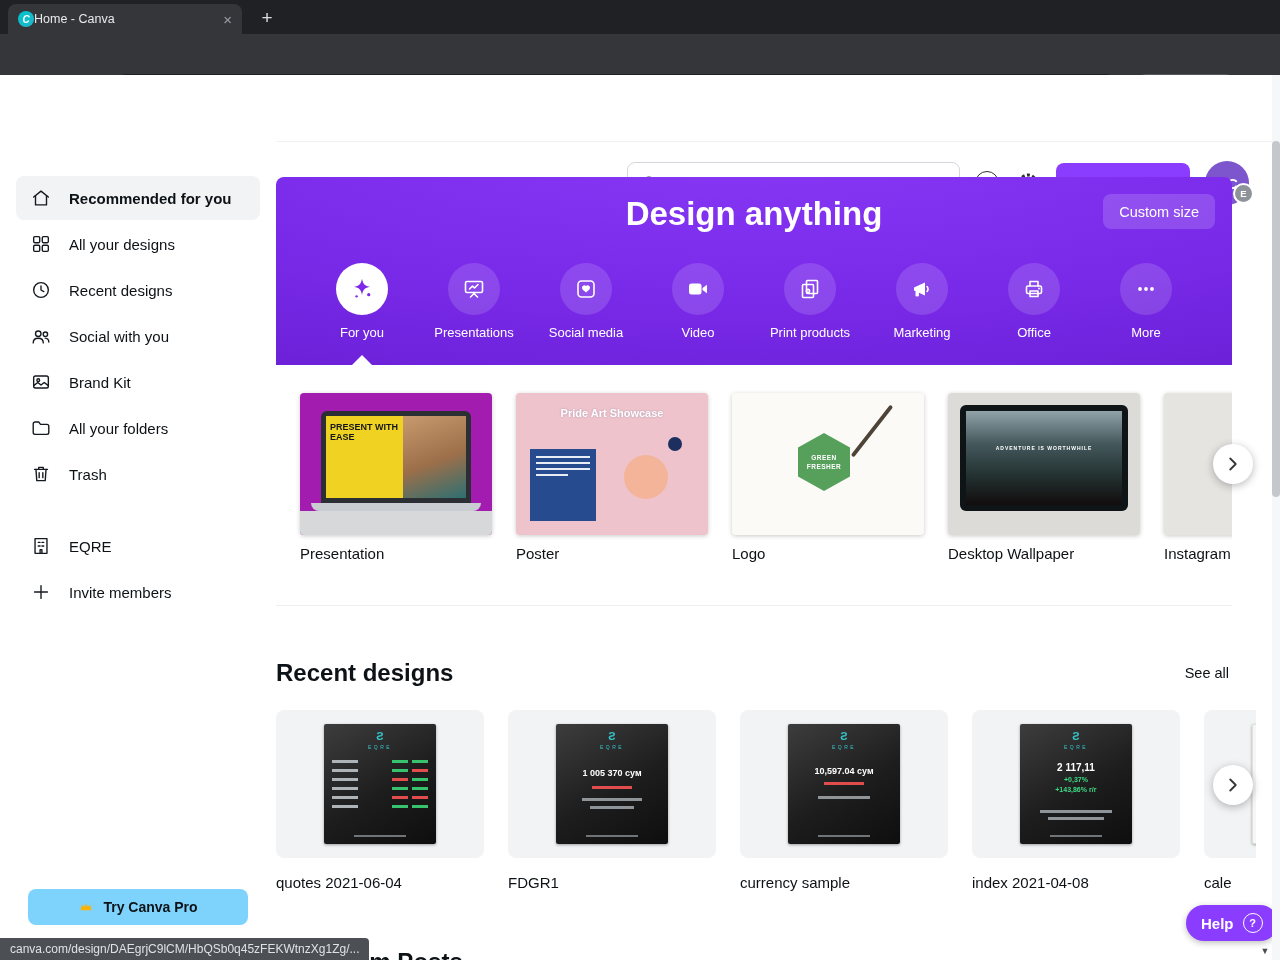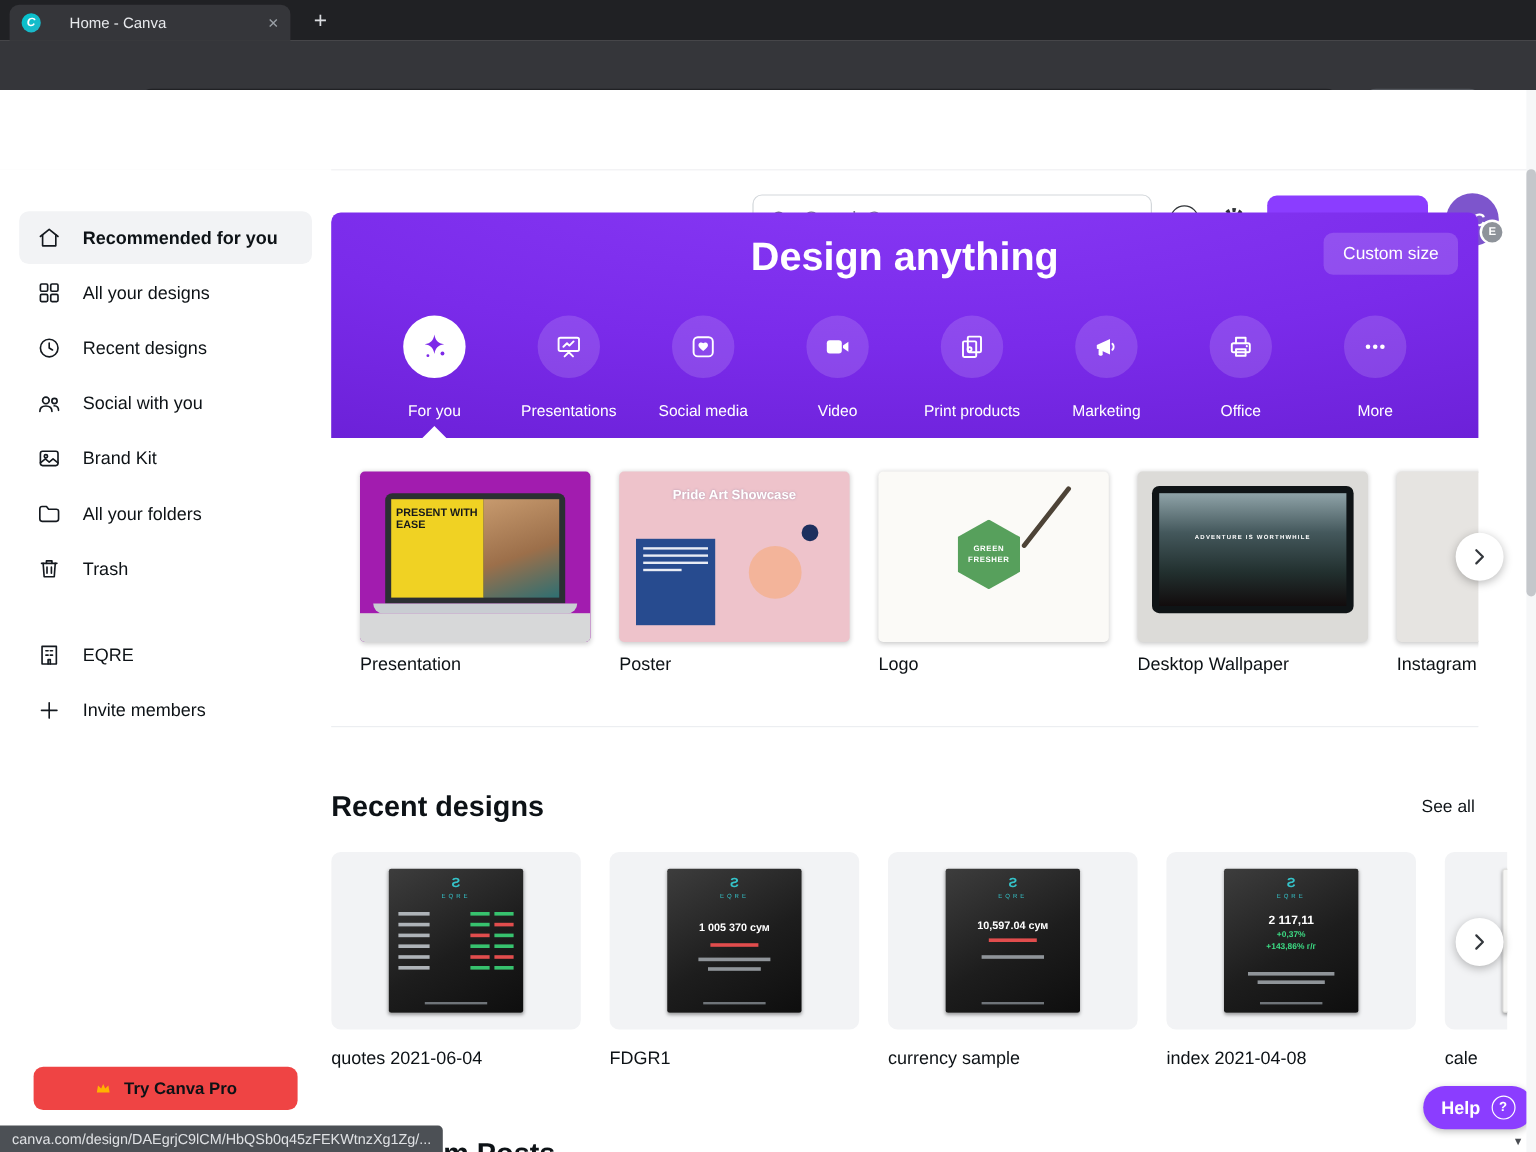--- a/index.html
+++ b/index.html
@@ -6,21 +6,21 @@
   .stage{position:relative;width:1280px;height:960px;background:#fff;overflow:hidden;
          font-family:"Liberation Sans",sans-serif;color:#0d1216;}
 
   
   .tabstrip{position:absolute;left:0;top:0;width:1280px;height:34px;background:#202124;}
   .tab{position:absolute;left:8px;top:4px;width:234px;height:30px;background:#35363a;
        border-radius:8px 8px 0 0;display:flex;align-items:center;padding:0 10px;box-sizing:border-box;}
   .favicon{width:16px;height:16px;border-radius:50%;background:linear-gradient(135deg,#00c4cc,#21b6c9);
            flex:0 0 16px;display:flex;align-items:center;justify-content:center;
            color:#fff;font-size:10px;font-style:italic;font-weight:700;}
-  .tab-title{color:#e8eaed;font-size:12.5px;margin-left:24px;flex:1;white-space:nowrap;overflow:hidden;}
+  .tab-title{color:#e8eaed;font-size:12.5px;margin-left:0;flex:1;white-space:nowrap;overflow:hidden;}
   .tab-close{color:#9aa0a6;font-size:15px;line-height:1;cursor:default;}
   .new-tab{position:absolute;left:254px;top:5px;width:26px;height:26px;color:#dadce0;font-size:19px;
            display:flex;align-items:center;justify-content:center;border-radius:50%;}
   .toolbar{position:absolute;left:0;top:34px;width:1280px;height:41px;background:#35363a;}
   .navbtn{position:absolute;top:48px;width:18px;height:18px;display:flex;align-items:center;justify-content:center;}
   .addressbar{position:absolute;left:112px;top:40px;width:1008px;height:30px;background:#202124;
               border-radius:15px;display:flex;align-items:center;padding:0 14px;box-sizing:border-box;gap:10px;}
   .url-text{color:#e8eaed;font-size:13.5px;}
   .addr-right{margin-left:auto;display:flex;align-items:center;gap:16px;}
   .incognito-chip{position:absolute;left:1132px;top:40px;height:30px;border-radius:15px;background:#55585e;
@@ -50,37 +50,37 @@
   .avatar-badge{position:absolute;left:1233px;top:108px;width:17px;height:17px;border-radius:50%;background:#8e939a;
                 border:2px solid #fff;color:#fff;font-size:9.5px;font-weight:700;display:flex;align-items:center;justify-content:center;}
 
   
   .sidebar{position:absolute;left:0;top:141px;width:276px;height:819px;background:#fff;padding-top:33px;box-sizing:border-box;}
   .side-item{display:flex;align-items:center;gap:17px;height:44px;margin:2px 16px;padding-left:14px;border-radius:8px;
              font-size:15px;font-weight:500;cursor:default;}
   .side-item.active{background:#f2f3f5;font-weight:600;}
   .side-gap{height:24px;}
   .sicon{width:22px;height:22px;stroke:#14191f;stroke-width:1.5;fill:none;stroke-linecap:round;stroke-linejoin:round;flex:0 0 22px;}
-  .pro-btn{position:absolute;left:28px;top:889px;width:220px;height:36px;background:#ef4444;border-radius:8px;border:none;
+  .pro-btn{position:absolute;left:28px;top:889px;width:220px;height:36px;background:#7dd3fc;border-radius:8px;border:none;
            display:flex;align-items:center;justify-content:center;gap:9px;font-size:14px;font-weight:600;color:#0d1216;
            font-family:"Liberation Sans",sans-serif;}
 
   
   .hero{position:absolute;left:276px;top:177px;width:956px;height:188px;border-radius:8px 8px 0 0;
         background:radial-gradient(140% 200% at 50% -30%, #8a3bf7 0%, #7a2bea 45%, #6018c8 100%);}
   .hero-title{position:absolute;left:0;top:18px;width:100%;text-align:center;color:#fff;font-size:33px;font-weight:700;}
   .custom-size{position:absolute;right:17px;top:17px;height:35px;padding:0 16px;background:rgba(255,255,255,0.16);
                border-radius:8px;color:#fff;font-size:14.5px;font-weight:500;display:flex;align-items:center;border:none;
                font-family:"Liberation Sans",sans-serif;margin-left:44px;}
   .cats{position:absolute;left:0;top:86px;width:100%;display:flex;justify-content:center;gap:60px;}
   .cat{display:flex;flex-direction:column;align-items:center;width:52px;cursor:default;}
   .cat-circle{width:52px;height:52px;border-radius:50%;background:rgba(255,255,255,0.14);
               display:flex;align-items:center;justify-content:center;}
   .cat.selected .cat-circle{background:#fff;}
-  .cat-label{margin-top:20px;color:#fff;font-size:13px;white-space:nowrap;}
+  .cat-label{margin-top:10px;color:#fff;font-size:13px;white-space:nowrap;}
   .cicon{width:24px;height:24px;stroke:#fff;stroke-width:1.6;fill:none;stroke-linecap:round;stroke-linejoin:round;}
   .hero-notch{position:absolute;left:76px;bottom:0;width:0;height:0;
               border-left:10px solid transparent;border-right:10px solid transparent;border-bottom:10px solid #fff;}
 
   
   .tpanel{position:absolute;left:276px;top:365px;width:956px;height:240px;background:#fff;overflow:hidden;
           border-bottom:1px solid #eceef1;}
   .tcard{position:absolute;top:28px;width:192px;height:142px;border-radius:4px;overflow:hidden;
          box-shadow:0 1px 4px rgba(20,20,20,0.22);}
   .tlabel{position:absolute;top:180px;font-size:15px;color:#0d1216;}

